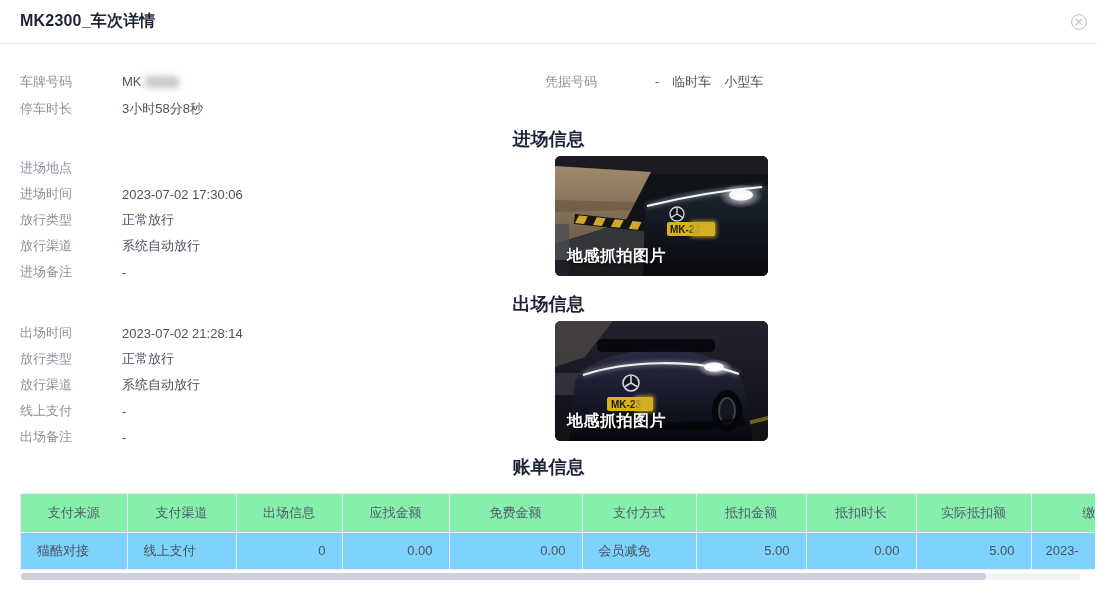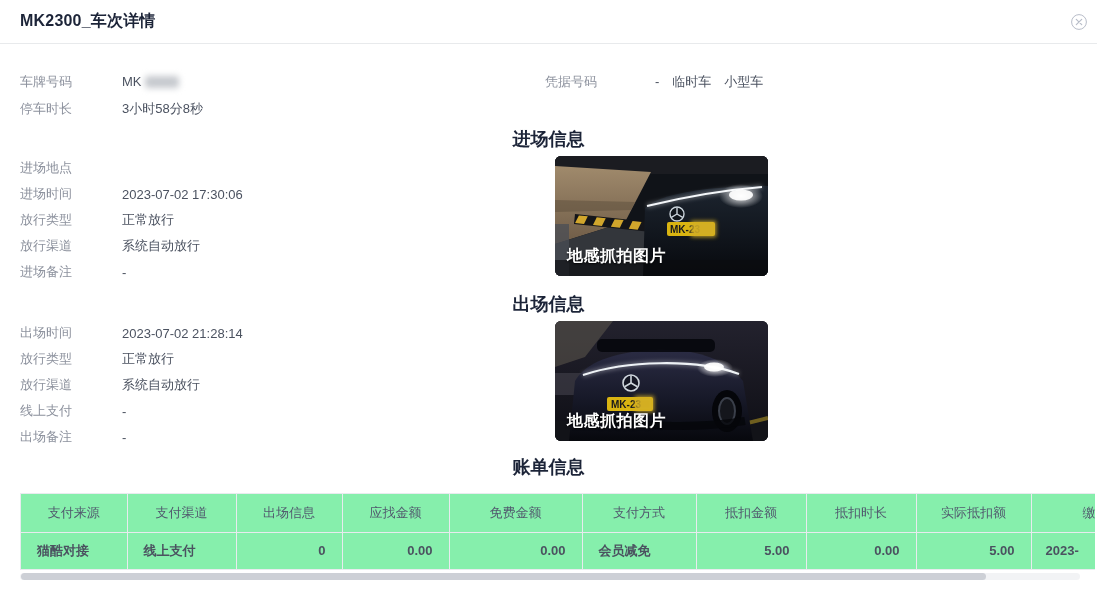--- a/index.html
+++ b/index.html
@@ -35,21 +35,21 @@
   .photo{position:absolute;width:213px;height:120px;border-radius:6px;overflow:hidden;background:#0b0d11;}
   .photo-entry{left:555px;top:156px;}
   .photo-exit{left:555px;top:321px;}
   .photo svg{display:block;width:213px;height:120px;}
   .photo-caption{position:absolute;left:12px;bottom:9px;color:#fff;font-size:16px;font-weight:bold;letter-spacing:.5px;text-shadow:0 1px 2px rgba(0,0,0,.85);}
   
   .table-clip{margin-top:16px;width:1075px;overflow:hidden;border-top:1px solid #e8ebef;border-left:1px solid #e8ebef;box-sizing:border-box;}
   table.bill{border-collapse:collapse;table-layout:fixed;width:1200px;font-size:13px;}
   .bill th,.bill td{border-right:1px solid #e8ebef;border-bottom:1px solid #e8ebef;padding:0 16px;overflow:hidden;white-space:nowrap;box-sizing:border-box;}
   .bill th{background:#86efac;color:#515a6e;font-weight:normal;text-align:center;height:38px;}
-  .bill td{height:37px;color:#4b5260;background:#86efac;font-weight:bold;}
+  .bill td{height:37px;color:#4b5260;background:#7dd3fc;}
   .al{text-align:left;}
   .ar{text-align:right;}
   .th-last{text-align:left !important;padding-left:51px !important;}
   .td-last{text-align:left;padding-left:14px !important;}
   
   .hscroll{margin-top:3px;margin-left:0;width:1060px;height:7px;border-radius:4px;background:#f2f3f5;position:relative;}
   .hscroll-thumb{position:absolute;left:1px;top:0;height:7px;width:965px;border-radius:4px;background:#cdd0d6;}
 </style>
 </head>
 <body>

